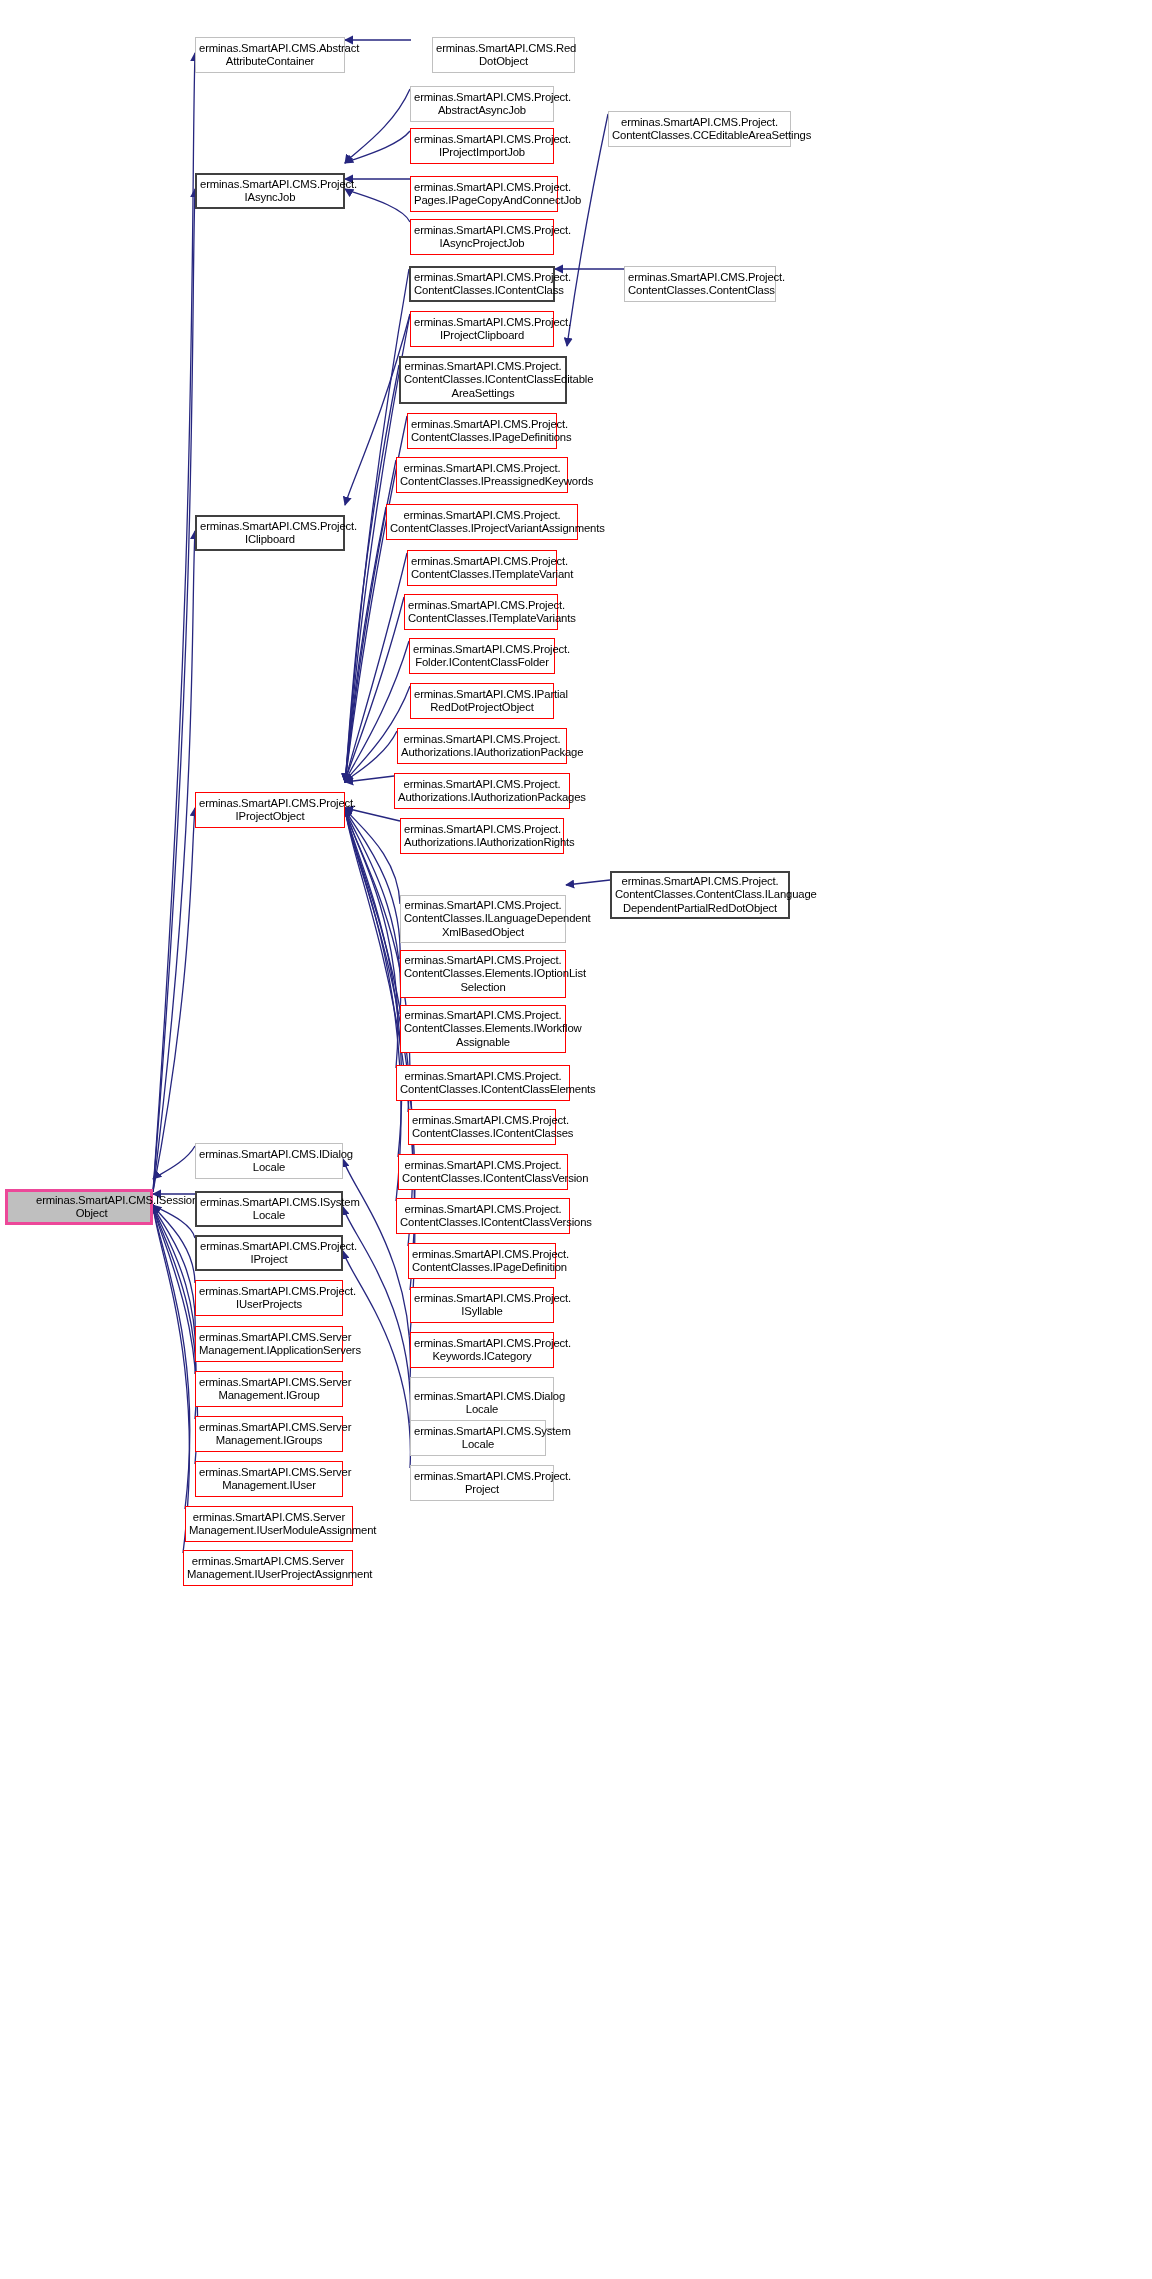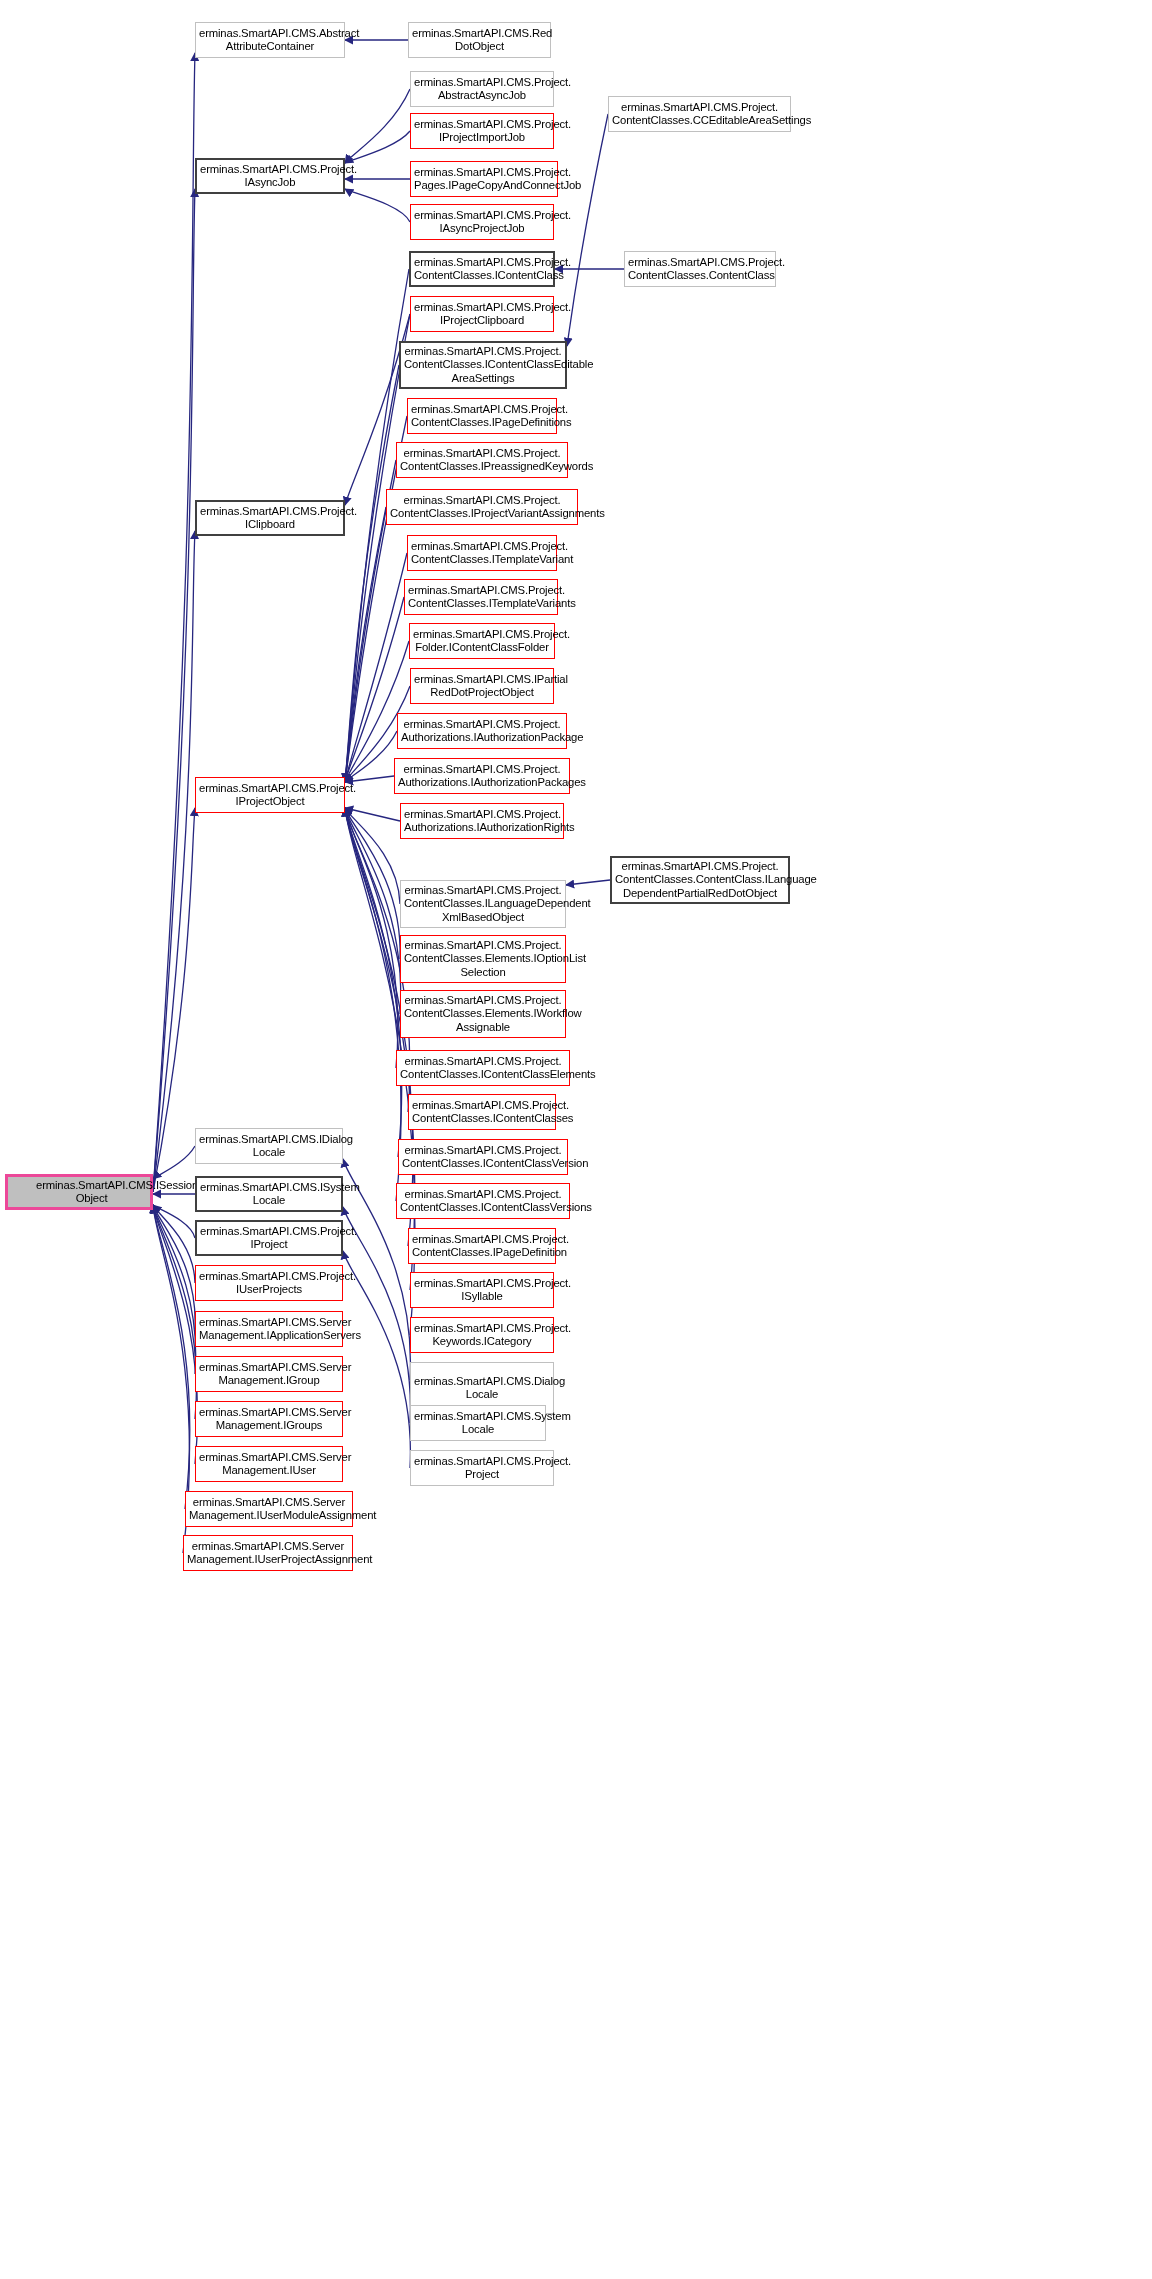--- a/index.html
+++ b/index.html
@@ -31,20 +31,21 @@
     justify-content: center;
     text-align: center;
     background: #ffffff;
     font-size: 11.3px;
     line-height: 13.4px;
     color: #000000;
     letter-spacing: -0.15px;
     padding: 1px 3px;
     z-index: 5;
     cursor: pointer;
+    margin-top: 15px;
   }
   .node span { display: block; width: 100%; }
   
   .node.red { border: 1.5px solid #ff0000; }
   
   .node.gray { border: 1px solid #c0c0c0; }
   
   .node.dark { border: 2px solid #404040; }
   
   .node.root {
@@ -112,21 +113,21 @@
         <path d="M 183 1553 C 207.18 1361.6, 156 1246.76, 153 1205" marker-end="url(#arrow)"></path>
         <path d="M 410 1380 C 416.725 1258.45, 349.7 1185.52, 343 1159" marker-end="url(#arrow)"></path>
         <path d="M 410 1423 C 416.3 1304.2, 349.7 1232.92, 343 1207" marker-end="url(#arrow)"></path>
         <path d="M 410 1468 C 416.385 1348.65, 349.7 1277.04, 343 1251" marker-end="url(#arrow)"></path>
       </g>
   </svg>
   <div id="node-layer">
       <div class="node gray" style="left: 195px; top: 22px; width: 150px; height: 36px;">
         <span>erminas.SmartAPI.CMS.Abstract<br>AttributeContainer</span>
       </div>
-      <div class="node gray" style="left: 408px; top: 22px; width: 143px; height: 36px;">
+      <div class="node gray" style="left: 432px; top: 22px; width: 143px; height: 36px;">
         <span>erminas.SmartAPI.CMS.Red<br>DotObject</span>
       </div>
       <div class="node gray" style="left: 410px; top: 71px; width: 144px; height: 36px;">
         <span>erminas.SmartAPI.CMS.Project.<br>AbstractAsyncJob</span>
       </div>
       <div class="node gray" style="left: 608px; top: 96px; width: 183px; height: 36px;">
         <span>erminas.SmartAPI.CMS.Project.<br>ContentClasses.CCEditableAreaSettings</span>
       </div>
       <div class="node red" style="left: 410px; top: 113px; width: 144px; height: 36px;">
         <span>erminas.SmartAPI.CMS.Project.<br>IProjectImportJob</span>

